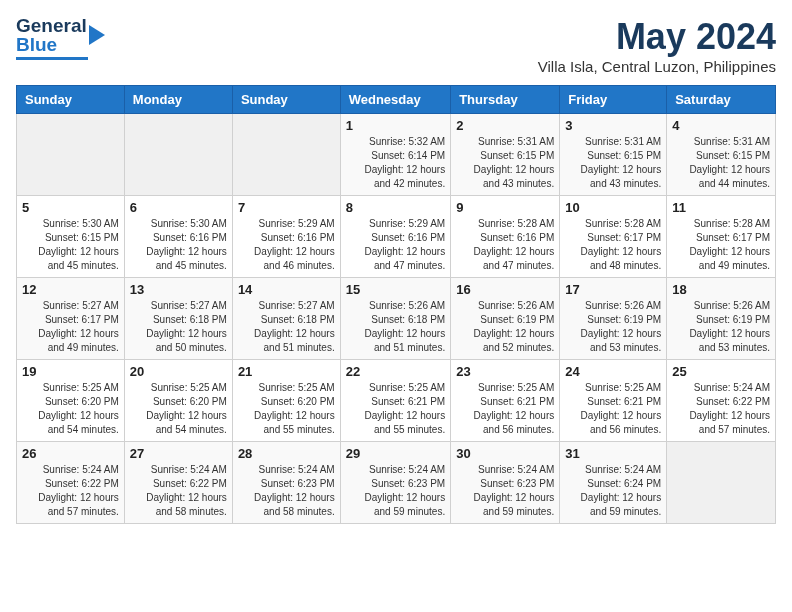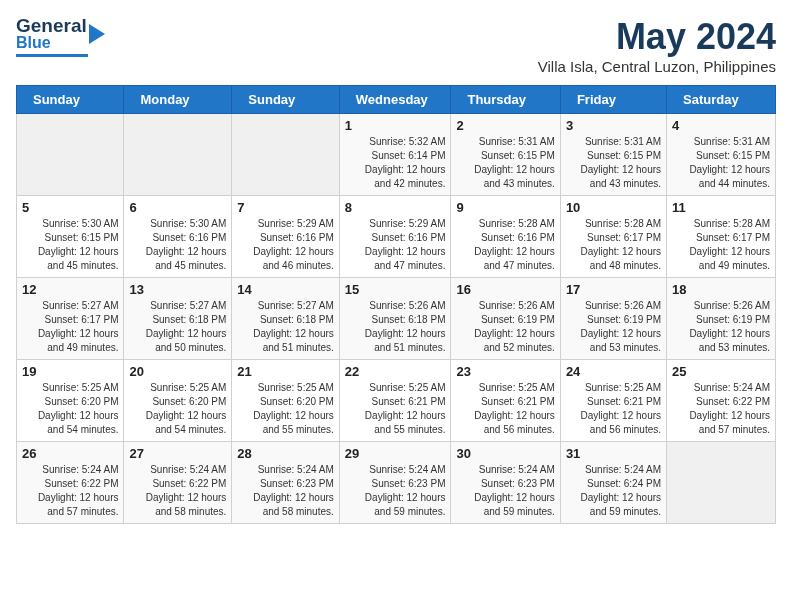--- a/index.html
+++ b/index.html
@@ -37,21 +37,21 @@
     }
     table {
       width: 100%;
       border-collapse: collapse;
     }
     thead tr th {
       background: #2176c7;
       color: #fff;
       font-size: 13px;
       font-weight: bold;
-      padding: 6px 16px;
+      padding: 6px 8px;
       text-align: left;
       border: 1px solid #1a5fa8;
     }
     tbody tr td {
       vertical-align: top;
       padding: 4px 5px;
       font-size: 10px;
       color: #222;
       border: 1px solid #d0d0d0;
       width: 113px;
@@ -79,21 +79,21 @@
     }
   </style>
 </head>
 <body>
 
 <div class="header">
   <div class="logo">
     <div style="display:flex;align-items:center;">
       <div style="display:flex;flex-direction:column;line-height:1;">
         <span style="font-size:19px;font-weight:bold;color:#1a3a5c;">General</span>
-        <span style="font-size:16px;font-weight:bold;color:#2176c7;">Blue</span>
+        <span style="font-size:19px;font-weight:bold;color:#2176c7;">Blue</span>
       </div>
       <div style="margin-left:2px;display:flex;flex-direction:column;justify-content:center;">
         <div style="width:0;height:0;border-top:10px solid transparent;border-bottom:10px solid transparent;border-left:16px solid #2176c7;"></div>
       </div>
     </div>
     <div style="height:3px;background:#2176c7;width:72px;margin-top:3px;"></div>
   </div>
   <div class="title-block">
     <div class="month-title">May 2024</div>
     <div class="location-title">Villa Isla, Central Luzon, Philippines</div>

